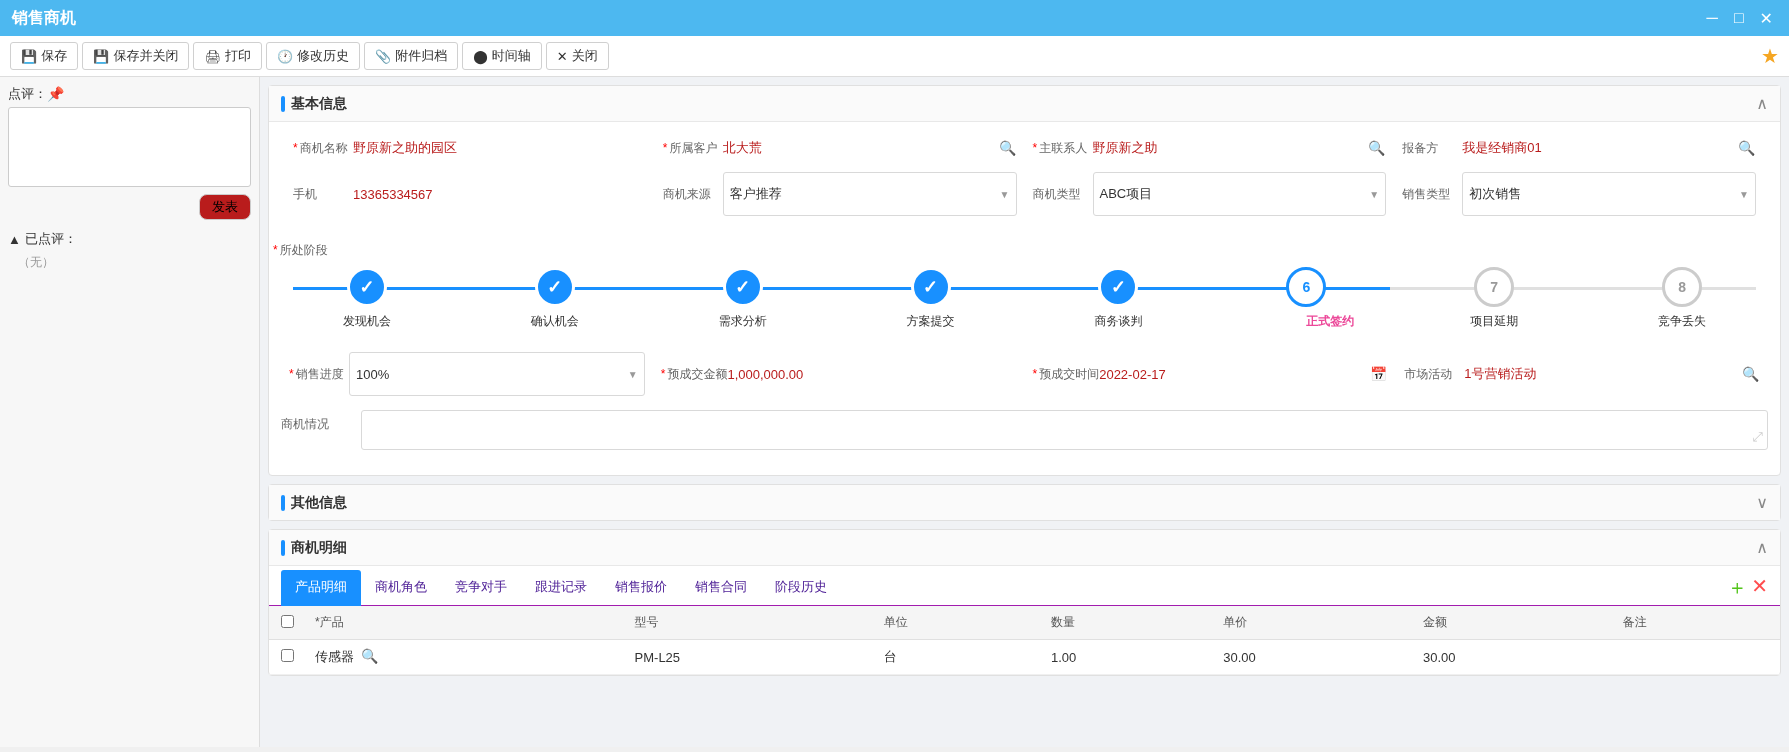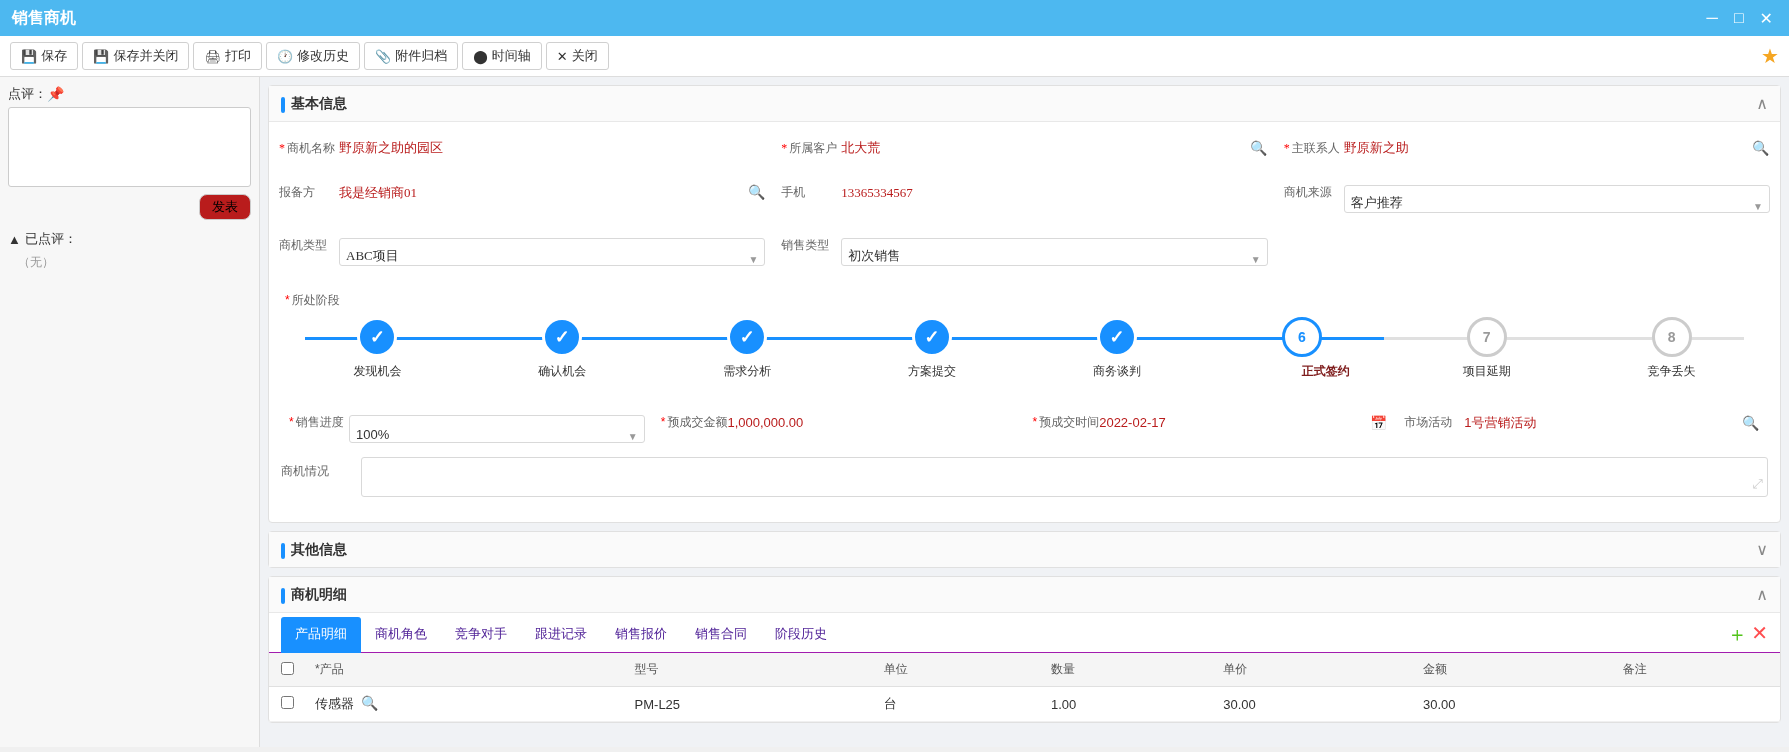--- a/index.html
+++ b/index.html
@@ -100,36 +100,35 @@
     .section-header {
       display: flex;
       align-items: center;
       justify-content: space-between;
       padding: 8px 12px;
       border-bottom: 1px solid #e8e8e8;
       background: #fafafa;
     }
     .section-title {
       display: flex;
-      align-items: flex-end;
+      align-items: center;
       gap: 6px;
       font-size: 14px;
       font-weight: bold;
       color: #333;
     }
     .section-bar { width: 4px; height: 16px; background: #1890ff; border-radius: 2px; }
     .section-toggle { color: #888; font-size: 16px; cursor: pointer; }
 
     
     .form-grid {
       display: grid;
-      grid-template-columns: repeat(3, 1fr);
+      grid-template-columns: repeat(4, 1fr);
       gap: 0;
-      padding: 8px 2px;
-      font-family: Liberation Serif, serif;
+      padding: 8px 16px;
     }
     .form-item {
       display: flex;
       align-items: center;
       padding: 6px 8px;
       min-height: 36px;
     }
     .form-label {
       color: #666;
       font-size: 12px;
@@ -139,36 +138,35 @@
     .form-label.required::before { content: '*'; color: red; margin-right: 2px; }
     .form-value {
       flex: 1;
       font-size: 13px;
       color: #b91c1c;
       font-weight: 500;
     }
     .form-select-wrapper {
       flex: 1;
       display: flex;
-      align-items: flex-end;
+      align-items: center;
       border: 1px solid #d9d9d9;
       border-radius: 3px;
       background: #fff;
-      height: 28px;
+      height: 44px;
       padding: 0 6px;
       position: relative;
-      margin-top: 13px;
     }
     .form-select-text { flex: 1; font-size: 13px; color: #333; }
     .dropdown-arrow { color: #999; font-size: 10px; }
     .search-btn { color: #1890ff; cursor: pointer; font-size: 14px; margin-left: 4px; }
 
     
     .stage-section {
-      padding: 12px 16px;
+      padding: 12px 4px;
     }
     .stages-container {
       display: flex;
       align-items: flex-start;
       position: relative;
     }
     .stage-line {
       position: absolute;
       top: 20px;
       left: 20px;
@@ -199,21 +197,21 @@
       justify-content: center;
       font-size: 18px;
       font-weight: bold;
       margin-bottom: 6px;
       border: 3px solid #fff;
     }
     .stage-circle.completed { background: #1890ff; color: white; }
     .stage-circle.active { background: #fff; color: #1890ff; border: 3px solid #1890ff; font-size: 14px; }
     .stage-circle.inactive { background: #fff; color: #999; border: 3px solid #ccc; font-size: 14px; }
     .stage-name { font-size: 12px; color: #333; text-align: center; }
-    .stage-name.active-name { color: #7f1d1d; font-weight: bold; margin-left: 48px; }
+    .stage-name.active-name { color: #ec4899; font-weight: bold; margin-left: 48px; }
 
     
     .section-collapsed .section-header { border-bottom: none; }
     .detail-tab {
       padding: 8px 14px;
       font-size: 13px;
       cursor: pointer;
       color: #4c1d95;
       border-bottom: 2px solid transparent;
       margin-bottom: -1px;

